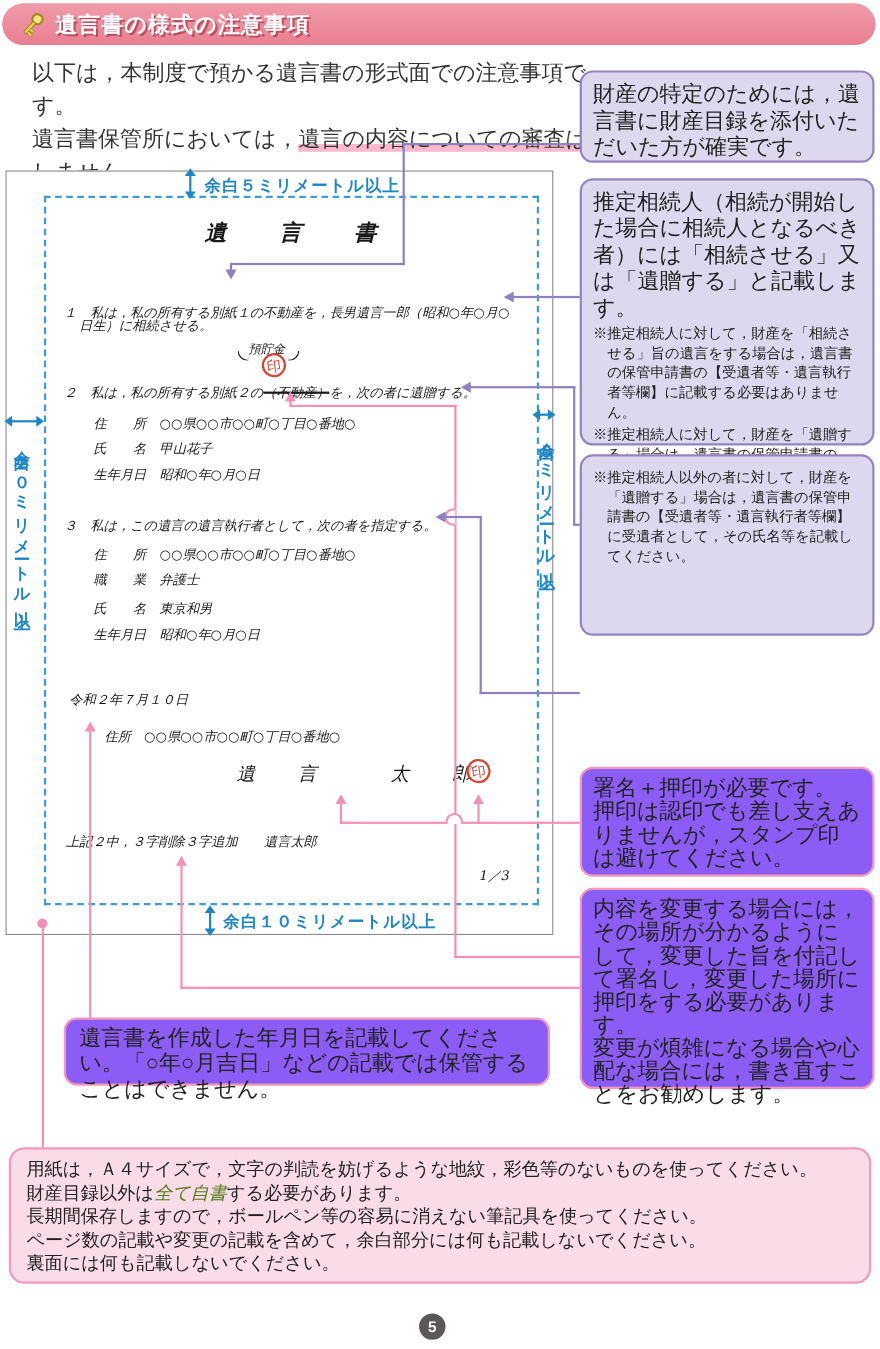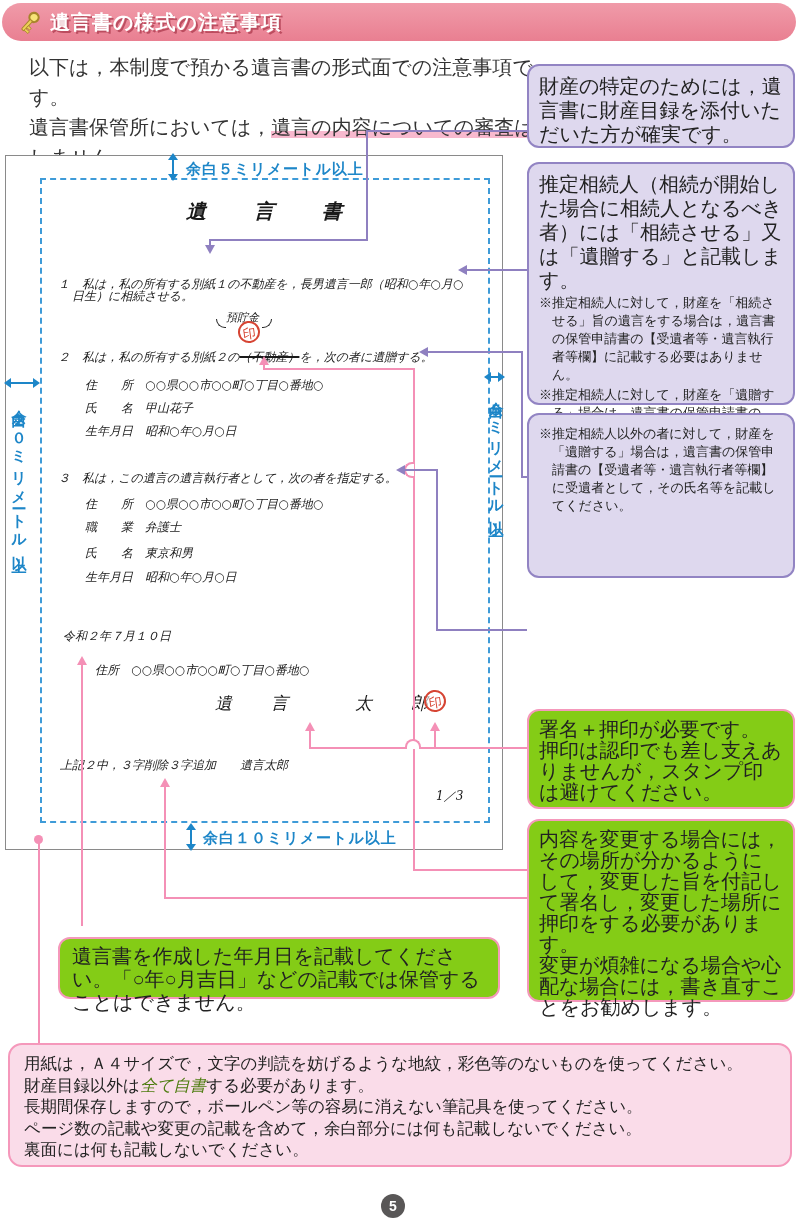--- a/index.html
+++ b/index.html
@@ -33,21 +33,21 @@
   #will-signature{font-size:17px;letter-spacing:11px;}
   .strike{text-decoration:line-through;text-decoration-thickness:1.5px;}
   .seal{width:22px;height:22px;border:2px solid #d64433;border-radius:50%;color:#d64433;
     font-size:13px;line-height:21px;text-align:center;transform:rotate(-8deg);background:rgba(255,255,255,.6);
     font-family:"DejaVu Serif",serif;box-sizing:border-box;}
   .tickL{width:9px;height:8px;border-left:1.5px solid #222;border-bottom:1.5px solid #222;border-radius:0 0 0 9px;}
   .tickR{width:9px;height:8px;border-right:1.5px solid #222;border-bottom:1.5px solid #222;border-radius:0 0 9px 0;}
   
   .co{border-radius:12px;border:2px solid;box-sizing:border-box;padding:8px 10px;}
   .co-purple{background:#ded8ee;border-color:#9284c3;}
-  .co-pink{background:#84cc16;border-color:#f598bb;margin-top:12px;}
+  .co-pink{background:#8b5cf6;border-color:#f598bb;}
   .co-main{font-size:20px;line-height:24px;color:#222;}
   .co-note{font-size:13px;line-height:18px;color:#222;text-indent:-1em;padding-left:1em;margin-top:2px;}
   .pre{white-space:pre-line;}
   
   .seg{position:absolute;}
   .pu{background:#8f80c0;}
   .pk{background:#f490b6;}
   .ar{position:absolute;width:0;height:0;border:5px solid transparent;}
   .ar-l{border-right-width:9px;border-left:none;}
   .ar-l.apu{border-right-color:#8f80c0;}

